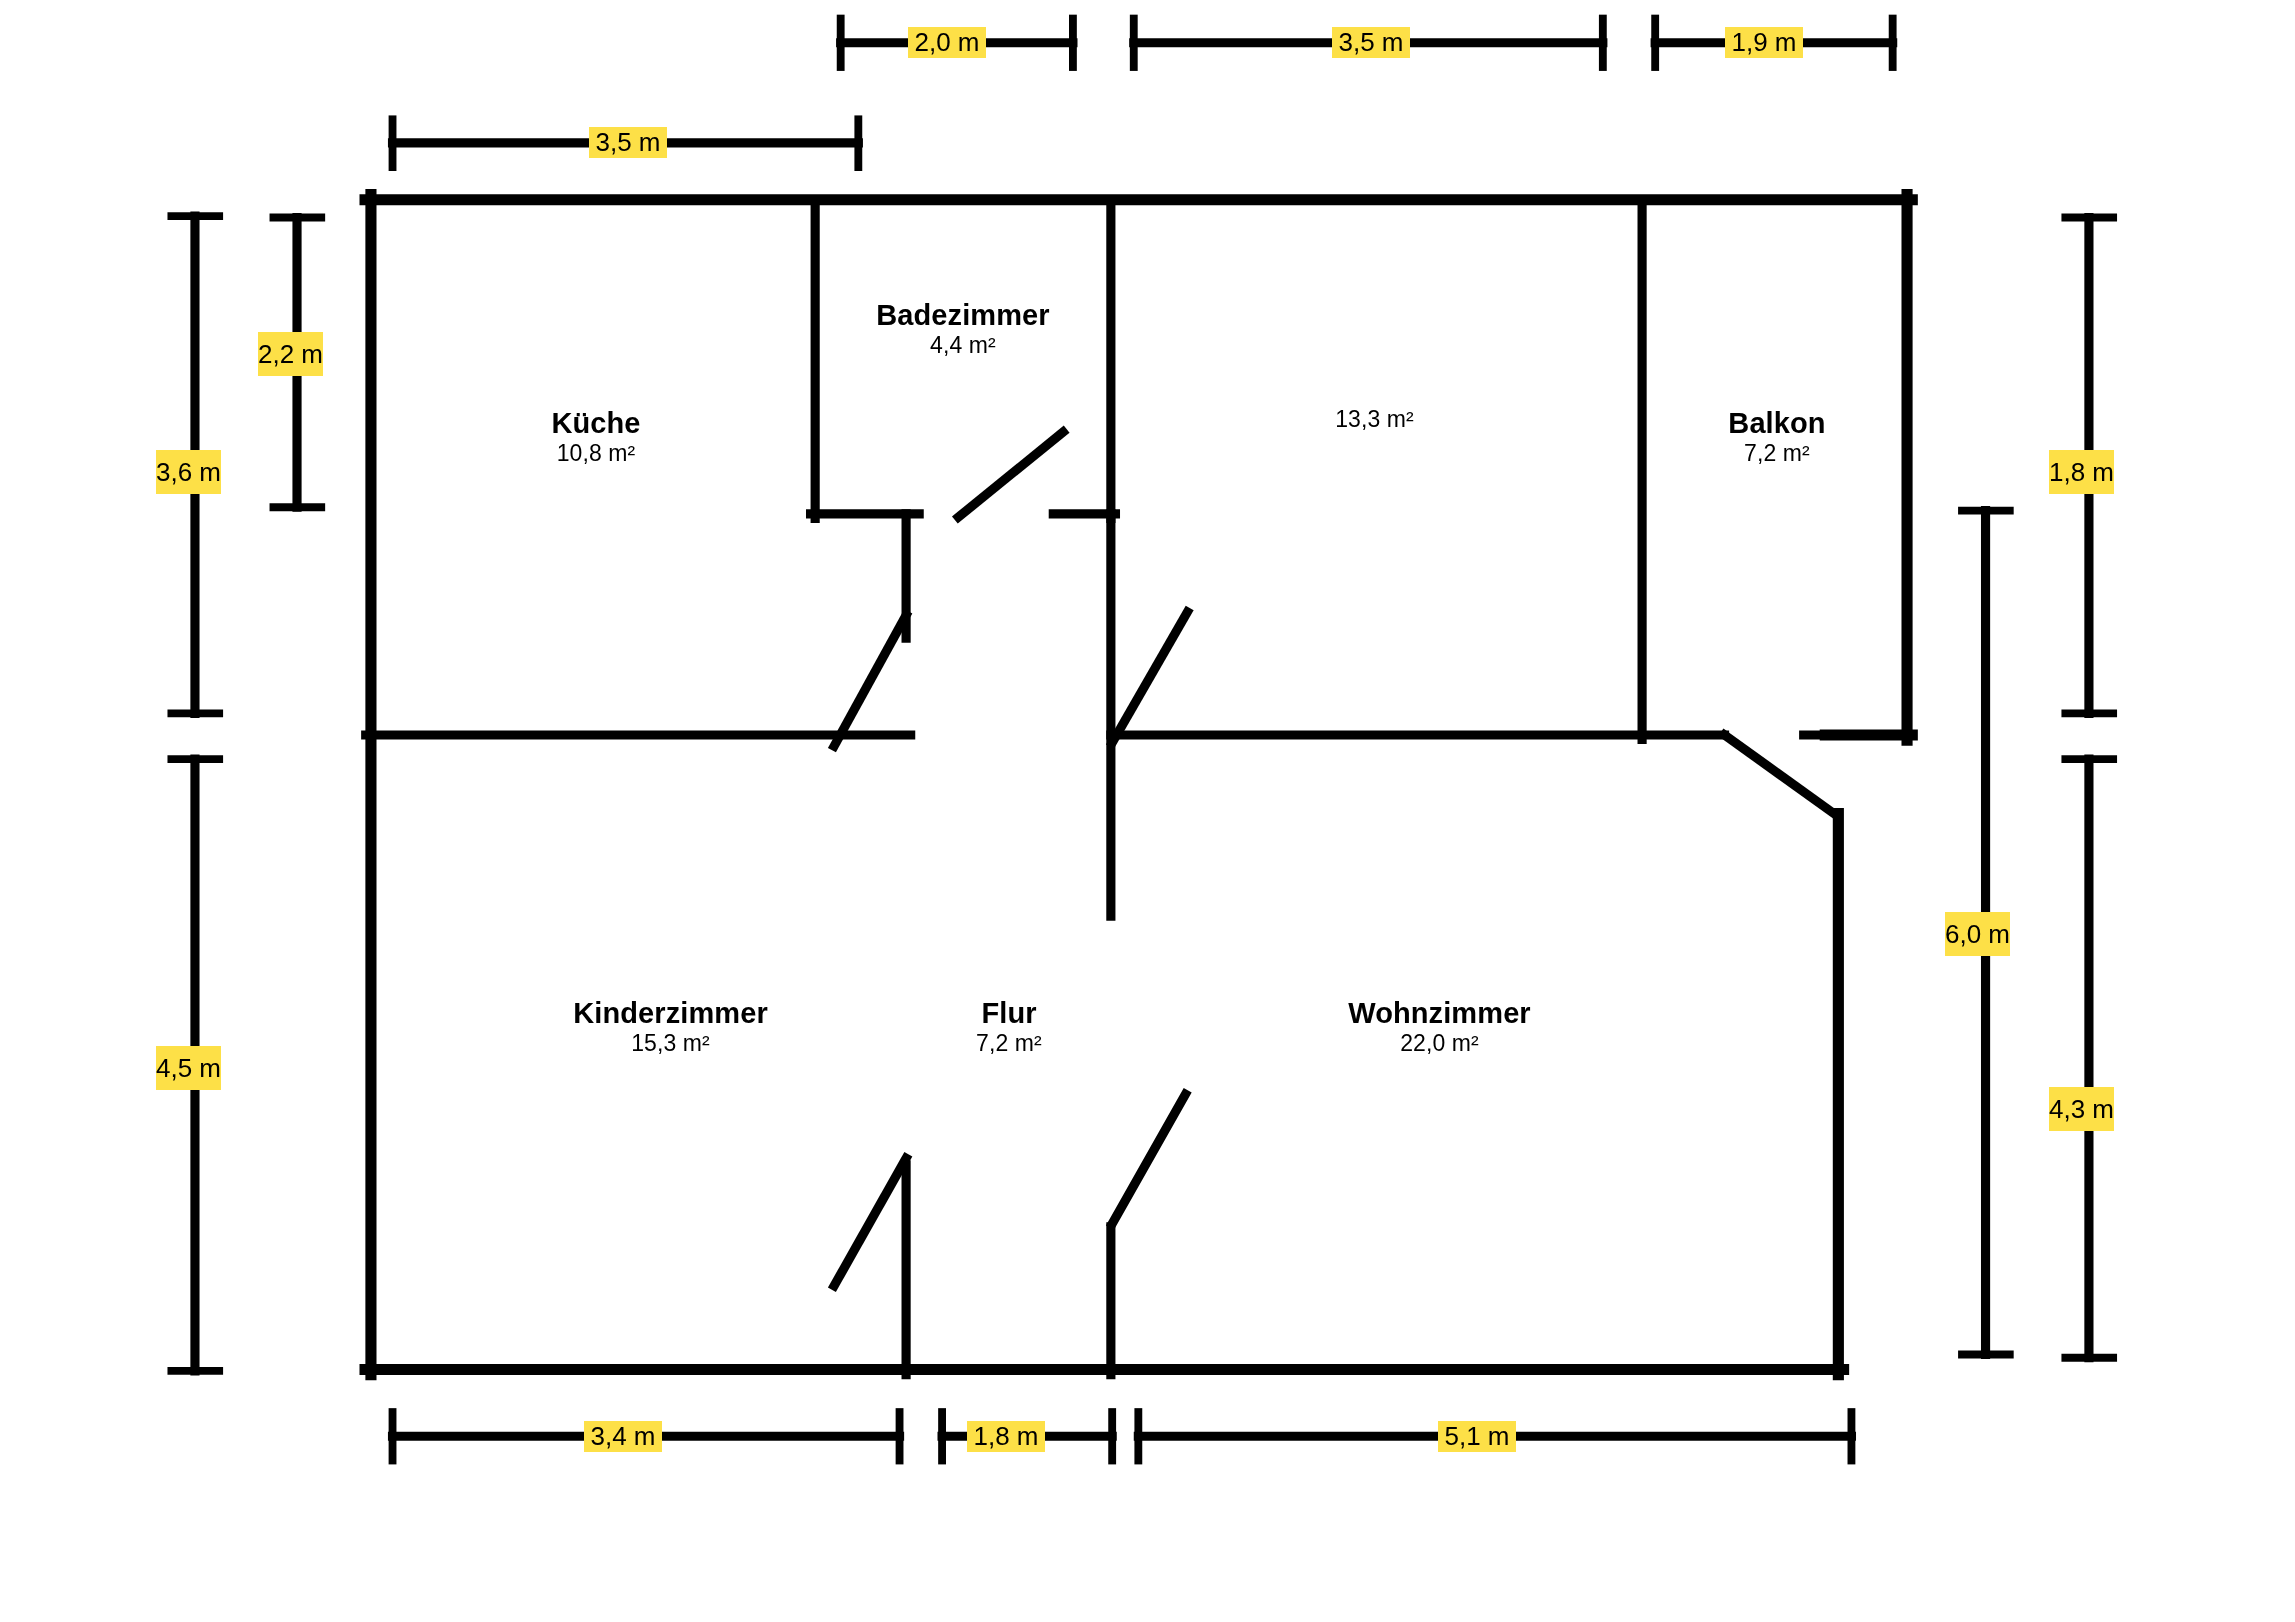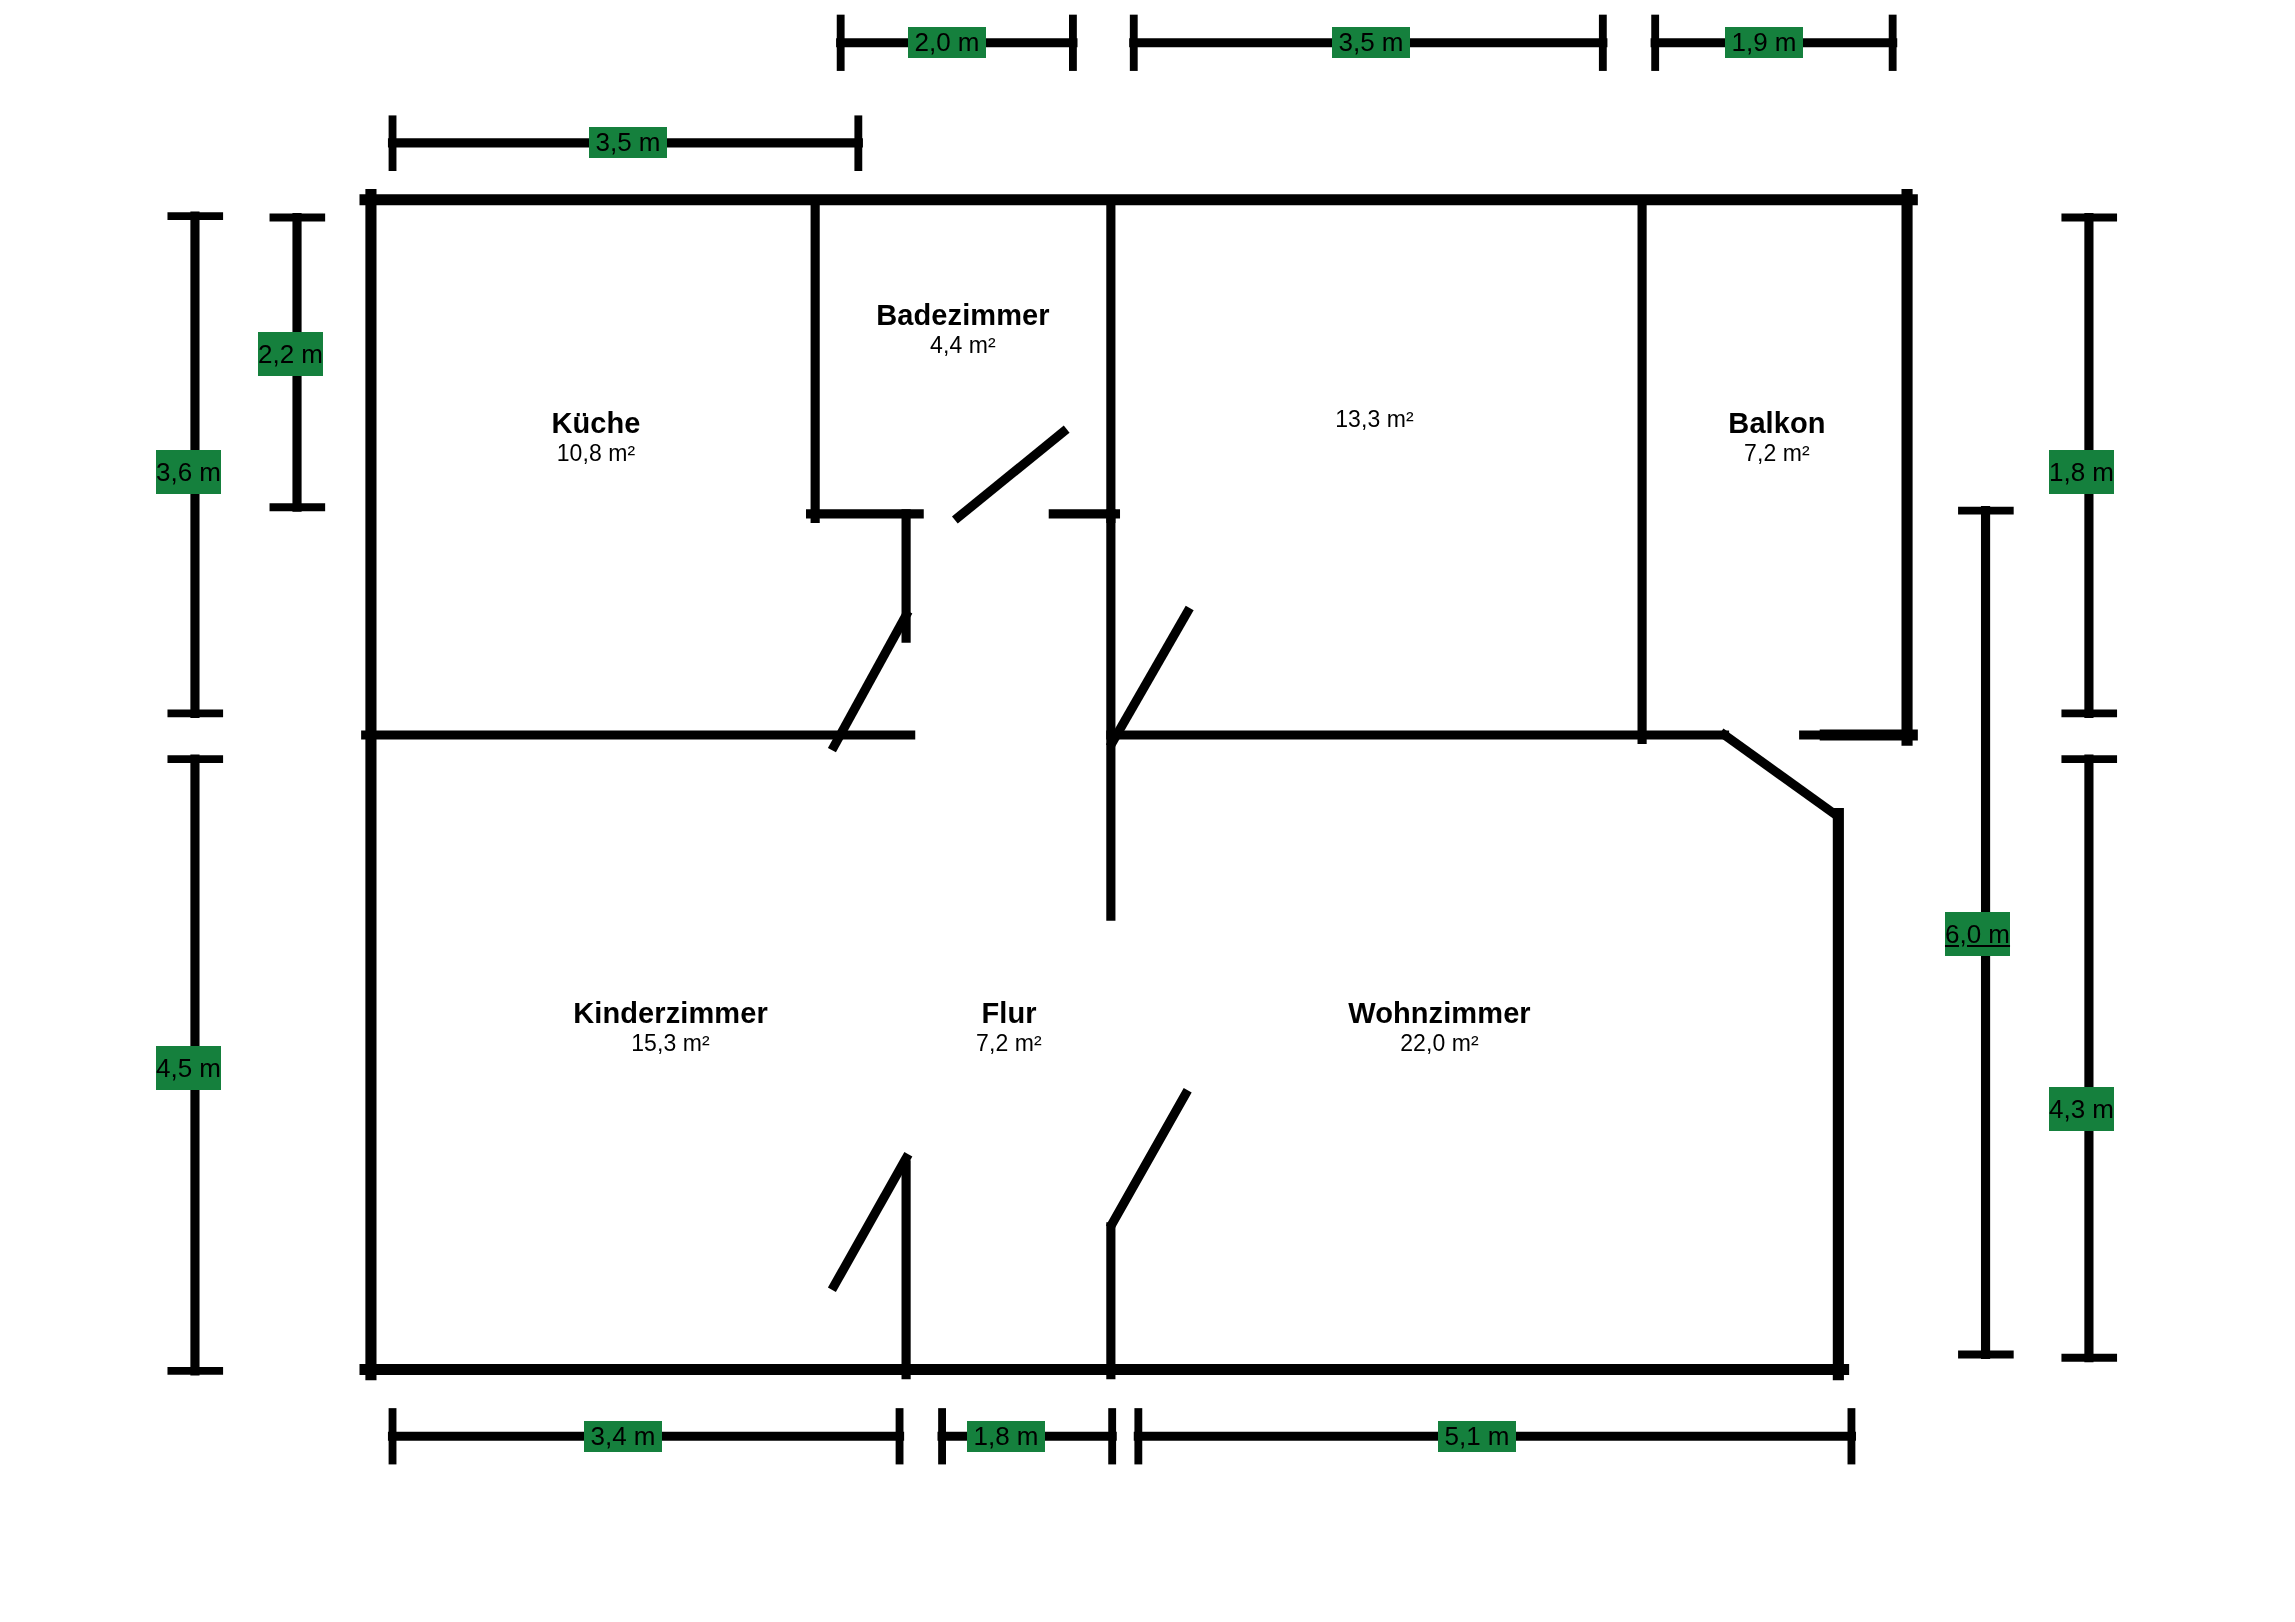--- a/index.html
+++ b/index.html
@@ -5,21 +5,21 @@
 <style>
   html,body{margin:0;padding:0;background:#ffffff;}
   body{width:2295px;height:1623px;overflow:hidden;
        font-family:"Liberation Sans","DejaVu Sans",sans-serif;color:#000;}
   #stage{position:relative;width:2295px;height:1623px;background:#fff;}
   #plan-svg{position:absolute;left:0;top:0;width:2295px;height:1623px;display:block;}
   .lbl{position:absolute;text-align:center;white-space:nowrap;line-height:1.18;}
   .room-name{font-weight:bold;font-size:29px;letter-spacing:0.1px;}
   .room-area{font-weight:normal;font-size:23px;letter-spacing:0.1px;}
   .dim-text{position:absolute;font-size:26px;font-weight:normal;white-space:nowrap;
-            background:#15803d;padding:0 6.5px;}
+            background:#fde047;padding:0 6.5px;}
   .dim-text.vert{padding:6.5px 0;}
 </style>
 </head>
 <body>
 
 <div id="stage">
 
   <svg id="plan-svg" viewBox="0 0 3508 2480">
     <g stroke="#000000" fill="none" stroke-linecap="square">
 
@@ -191,21 +191,21 @@
   <div class="dim-text" style="left:1332px; top:27px;">3,5 m</div>
   <div class="dim-text" style="left:1725px; top:27px;">1,9 m</div>
 
   <div class="dim-text" style="left:589px; top:127px;">3,5 m</div>
 
   <div class="dim-text vert" style="left:156px; top:450px;">3,6 m</div>
   <div class="dim-text vert" style="left:156px; top:1046px;">4,5 m</div>
 
   <div class="dim-text vert" style="left:258px; top:332px;">2,2 m</div>
 
-  <div class="dim-text vert" style="left:1945px; top:912px;text-decoration:underline;">6,0 m</div>
+  <div class="dim-text vert" style="left:1945px; top:912px;">6,0 m</div>
 
   <div class="dim-text vert" style="left:2049px; top:450px;">1,8 m</div>
   <div class="dim-text vert" style="left:2049px; top:1046px;margin-top:41px;">4,3 m</div>
 
   <div class="dim-text" style="left:584px; top:1421px;">3,4 m</div>
   <div class="dim-text" style="left:967px; top:1421px;">1,8 m</div>
   <div class="dim-text" style="left:1438px; top:1421px;">5,1 m</div>
 
 </div>
 

